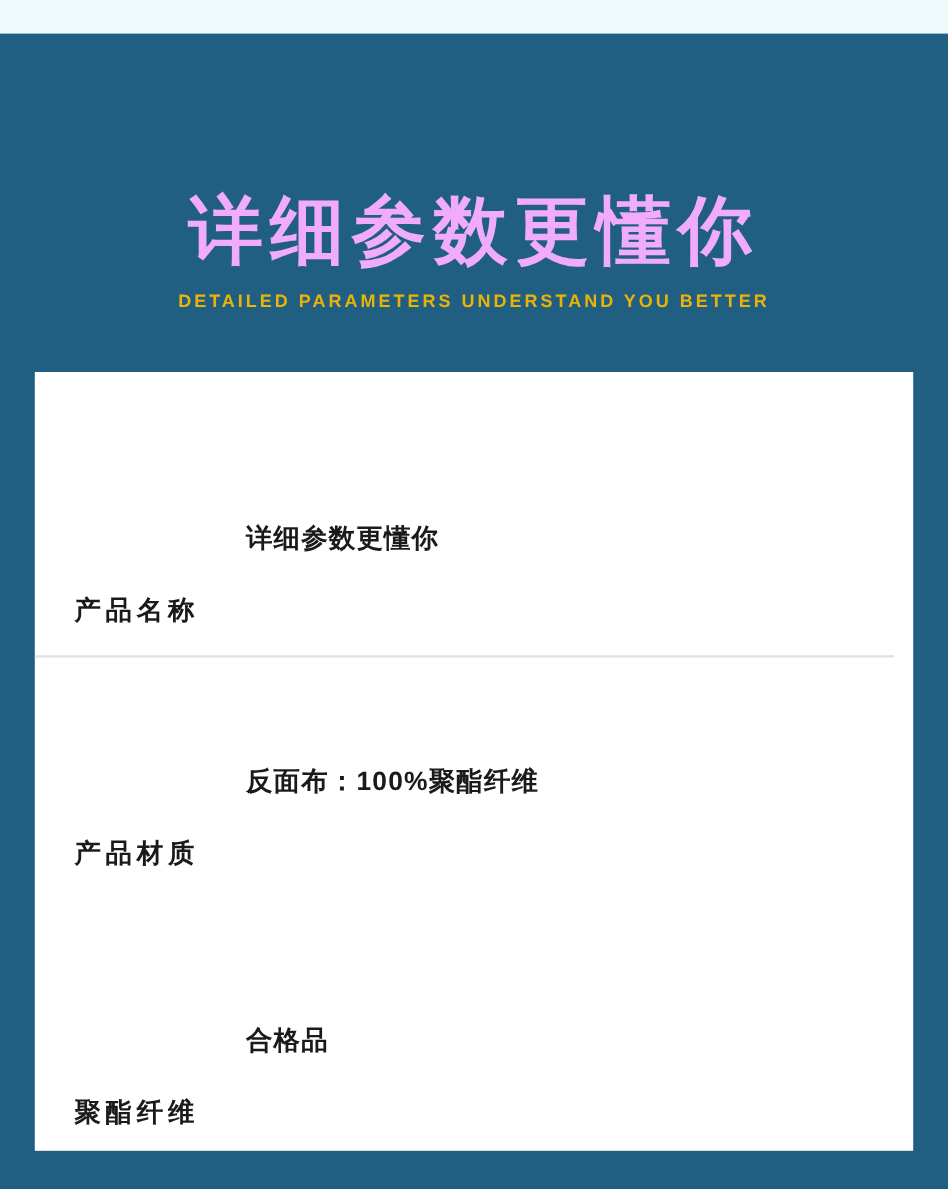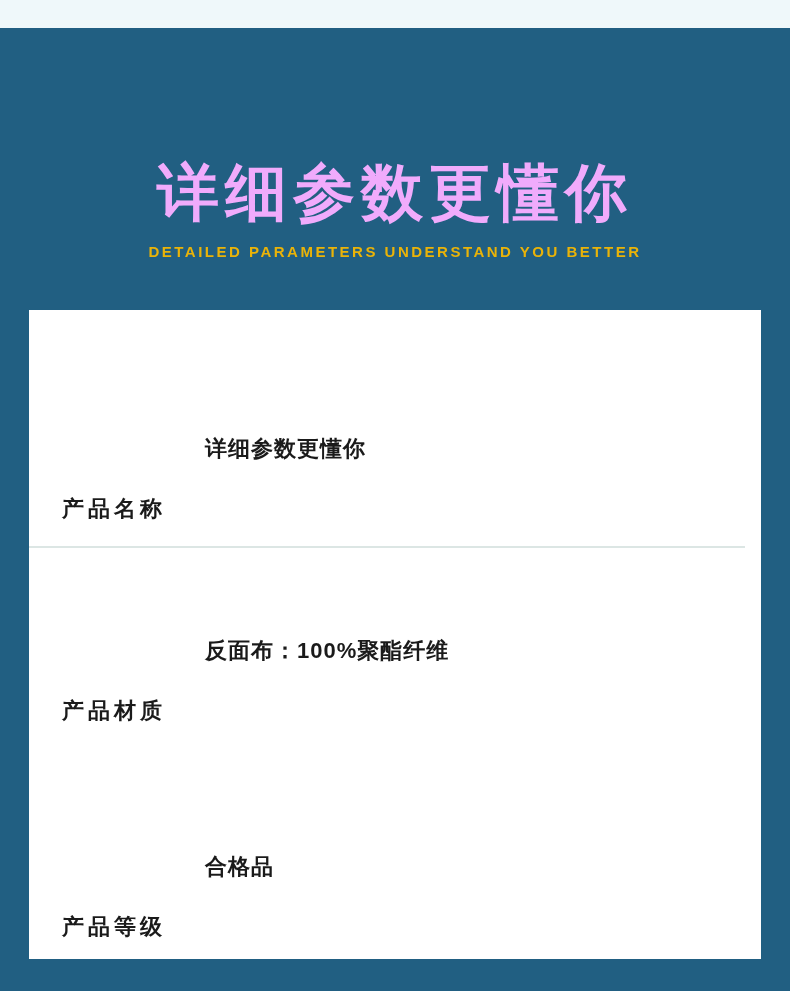--- a/index.html
+++ b/index.html
@@ -100,19 +100,19 @@
   <div class="divider"></div>
 
   <div class="row row-material">
     <div class="row-label">产品材质</div>
     <div class="row-value">
       <span class="value-line gap18">反面布：100%聚酯纤维</span>
     </div>
   </div>
 
   <div class="row row-grade">
-    <div class="row-label">产品等级</div>
+    <div class="row-label">聚酯纤维</div>
     <div class="row-value">
       <span class="value-line">合格品</span>
     </div>
   </div>
 
 </div>
 
 </body></html>

